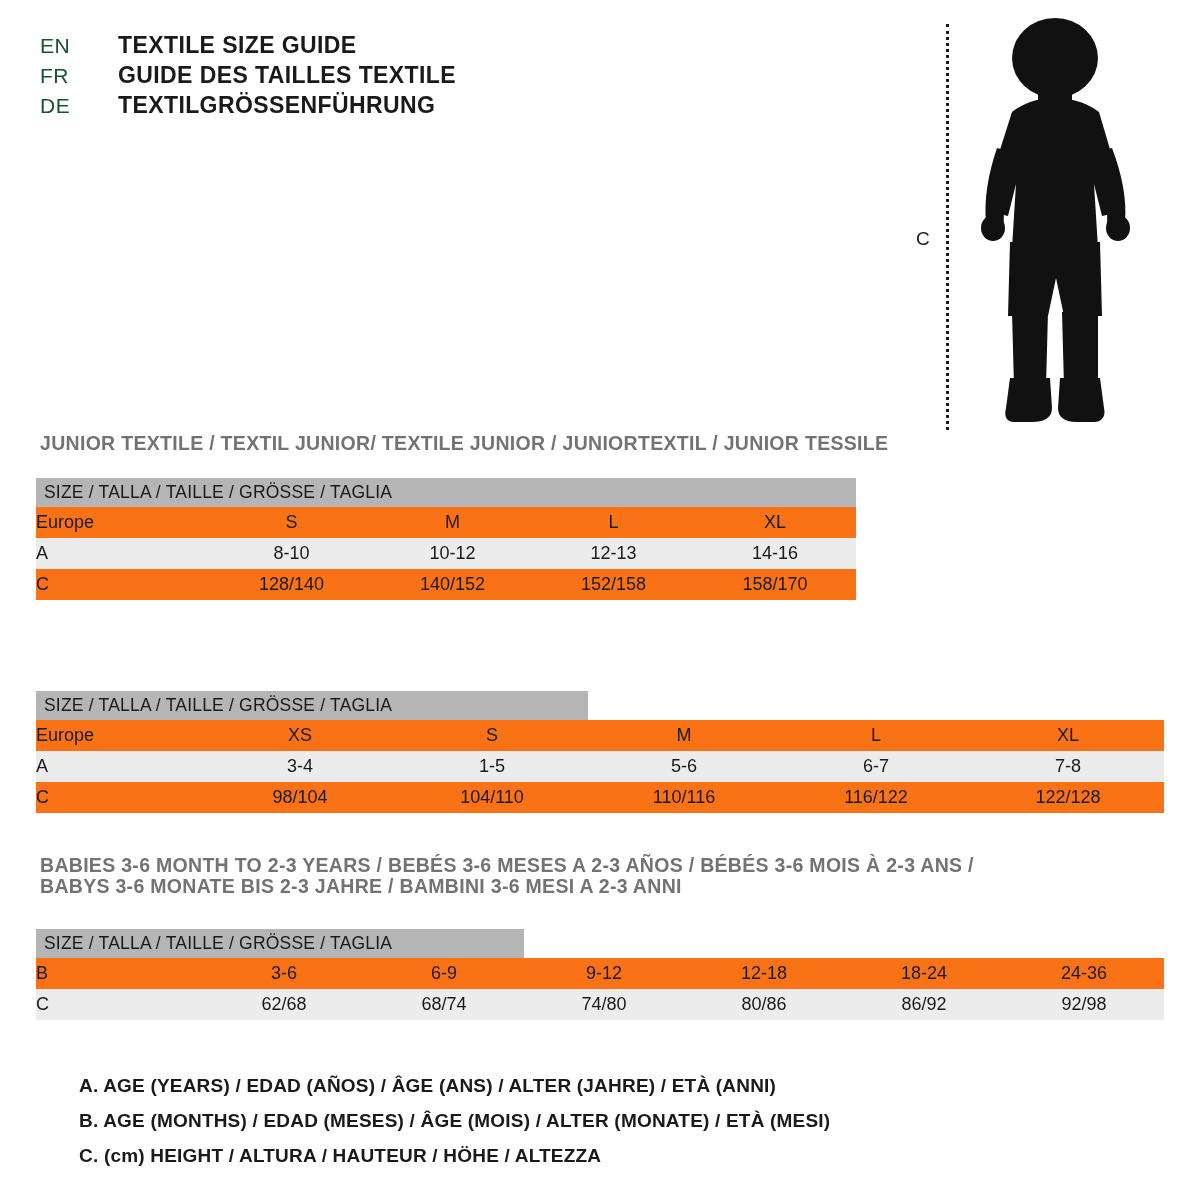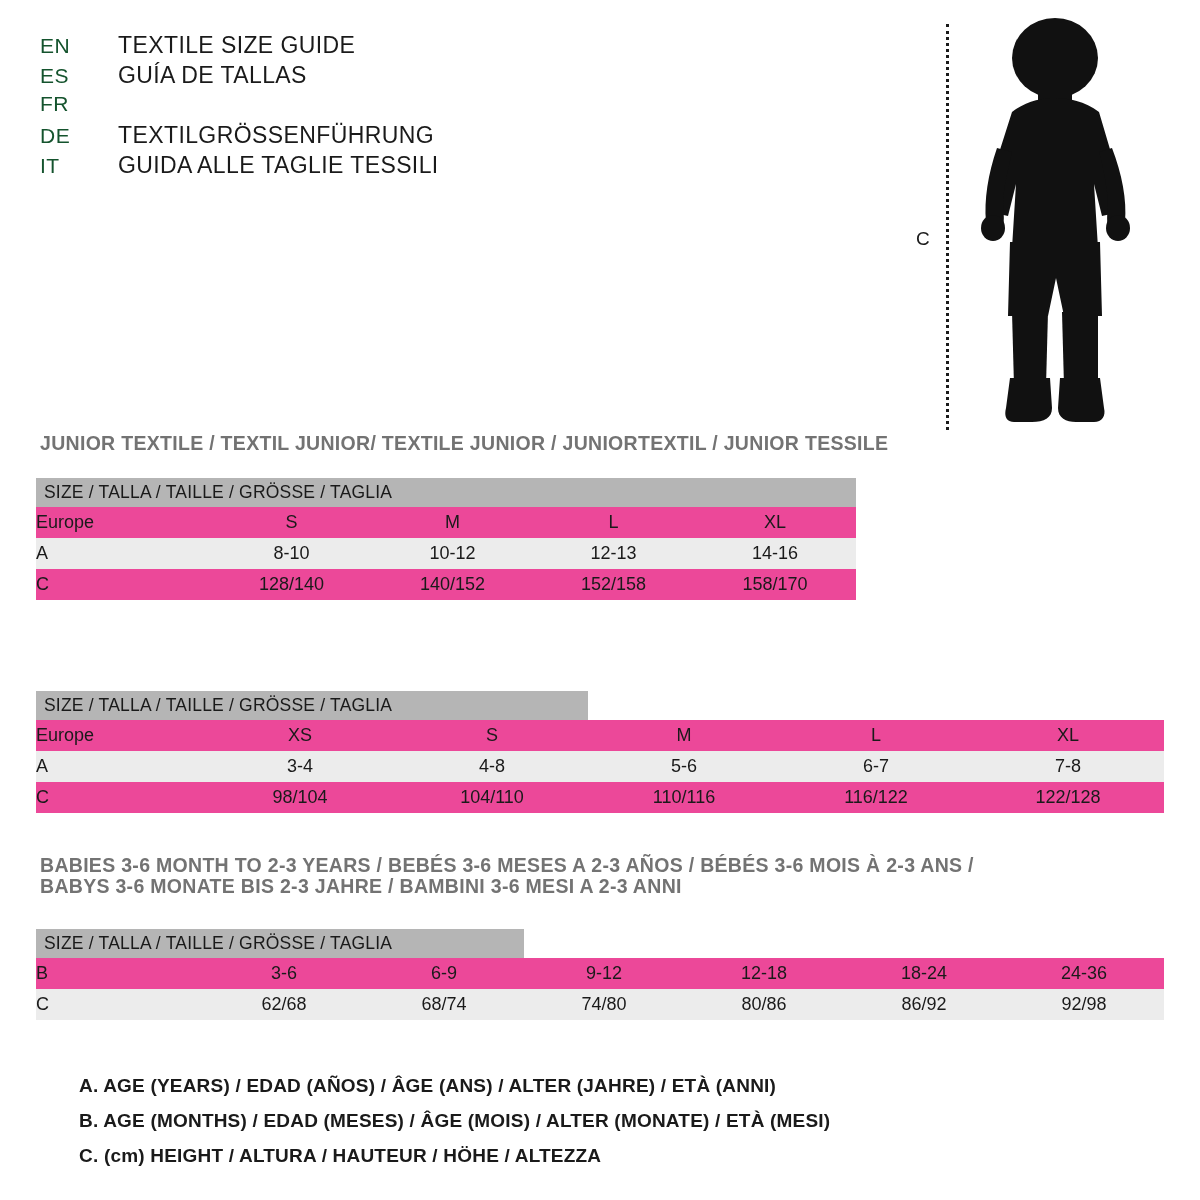--- a/index.html
+++ b/index.html
@@ -33,21 +33,21 @@
   }
   .lang-code {
     width: 78px;
     font-size: 21px;
     letter-spacing: 0.5px;
     font-weight: 400;
     color: #14532d;
   }
   .lang-text {
     font-size: 23px;
-    font-weight: 400;
+    font-weight: 700;
     letter-spacing: 0.4px;
     color: #1a1a1a;
     white-space: nowrap;
   }
 
   
   .figure-area {
     position: absolute;
     left: 900px;
     top: 10px;
@@ -103,21 +103,21 @@
     color: #1a1a1a;
   }
   .hdr-bar td {
     background: #b5b5b5;
     font-size: 17.5px;
     font-weight: 400;
     letter-spacing: 0.2px;
     padding-left: 8px;
     height: 29px;
   }
-  .row-white td { background: #ec4899; }
+  .row-white td { background: #f97316; }
   .row-grey td  { background: #ececec; }
   .lbl { padding-left: 8px; text-align: left; }
   .val { text-align: center; }
 
   
   .footnotes {
     position: absolute;
     left: 40px;
     top: 1068px;
     width: 1100px;
@@ -136,33 +136,26 @@
 <body>
 
 <div class="page">
 
   <div class="lang-block">
     <div class="lang-row">
       <span class="lang-code">EN</span>
       <span class="lang-text">TEXTILE SIZE GUIDE</span>
     </div>
     <div class="lang-row">
-      <span class="lang-code">ES</span>
-      <span class="lang-text">GUÍA DE TALLAS</span>
-    </div>
-    <div class="lang-row">
       <span class="lang-code">FR</span>
+      <span class="lang-text">GUIDE DES TAILLES TEXTILE</span>
     </div>
     <div class="lang-row">
       <span class="lang-code">DE</span>
       <span class="lang-text">TEXTILGRÖSSENFÜHRUNG</span>
-    </div>
-    <div class="lang-row">
-      <span class="lang-code">IT</span>
-      <span class="lang-text">GUIDA ALLE TAGLIE TESSILI</span>
     </div>
   </div>
 
   <div class="figure-area">
     <span class="c-label">C</span>
     <div class="c-dots"></div>
     <svg class="silhouette" viewBox="0 0 200 415">
       <g fill="#111111">
 
         <ellipse cx="103" cy="42" rx="43" ry="40"></ellipse>
@@ -255,21 +248,21 @@
         <td class="lbl">Europe</td>
         <td class="val">XS</td>
         <td class="val">S</td>
         <td class="val">M</td>
         <td class="val">L</td>
         <td class="val">XL</td>
       </tr>
       <tr class="row-grey">
         <td class="lbl">A</td>
         <td class="val">3-4</td>
-        <td class="val">4-8</td>
+        <td class="val">1-5</td>
         <td class="val">5-6</td>
         <td class="val">6-7</td>
         <td class="val">7-8</td>
       </tr>
       <tr class="row-white">
         <td class="lbl">C</td>
         <td class="val">98/104</td>
         <td class="val">104/110</td>
         <td class="val">110/116</td>
         <td class="val">116/122</td>

